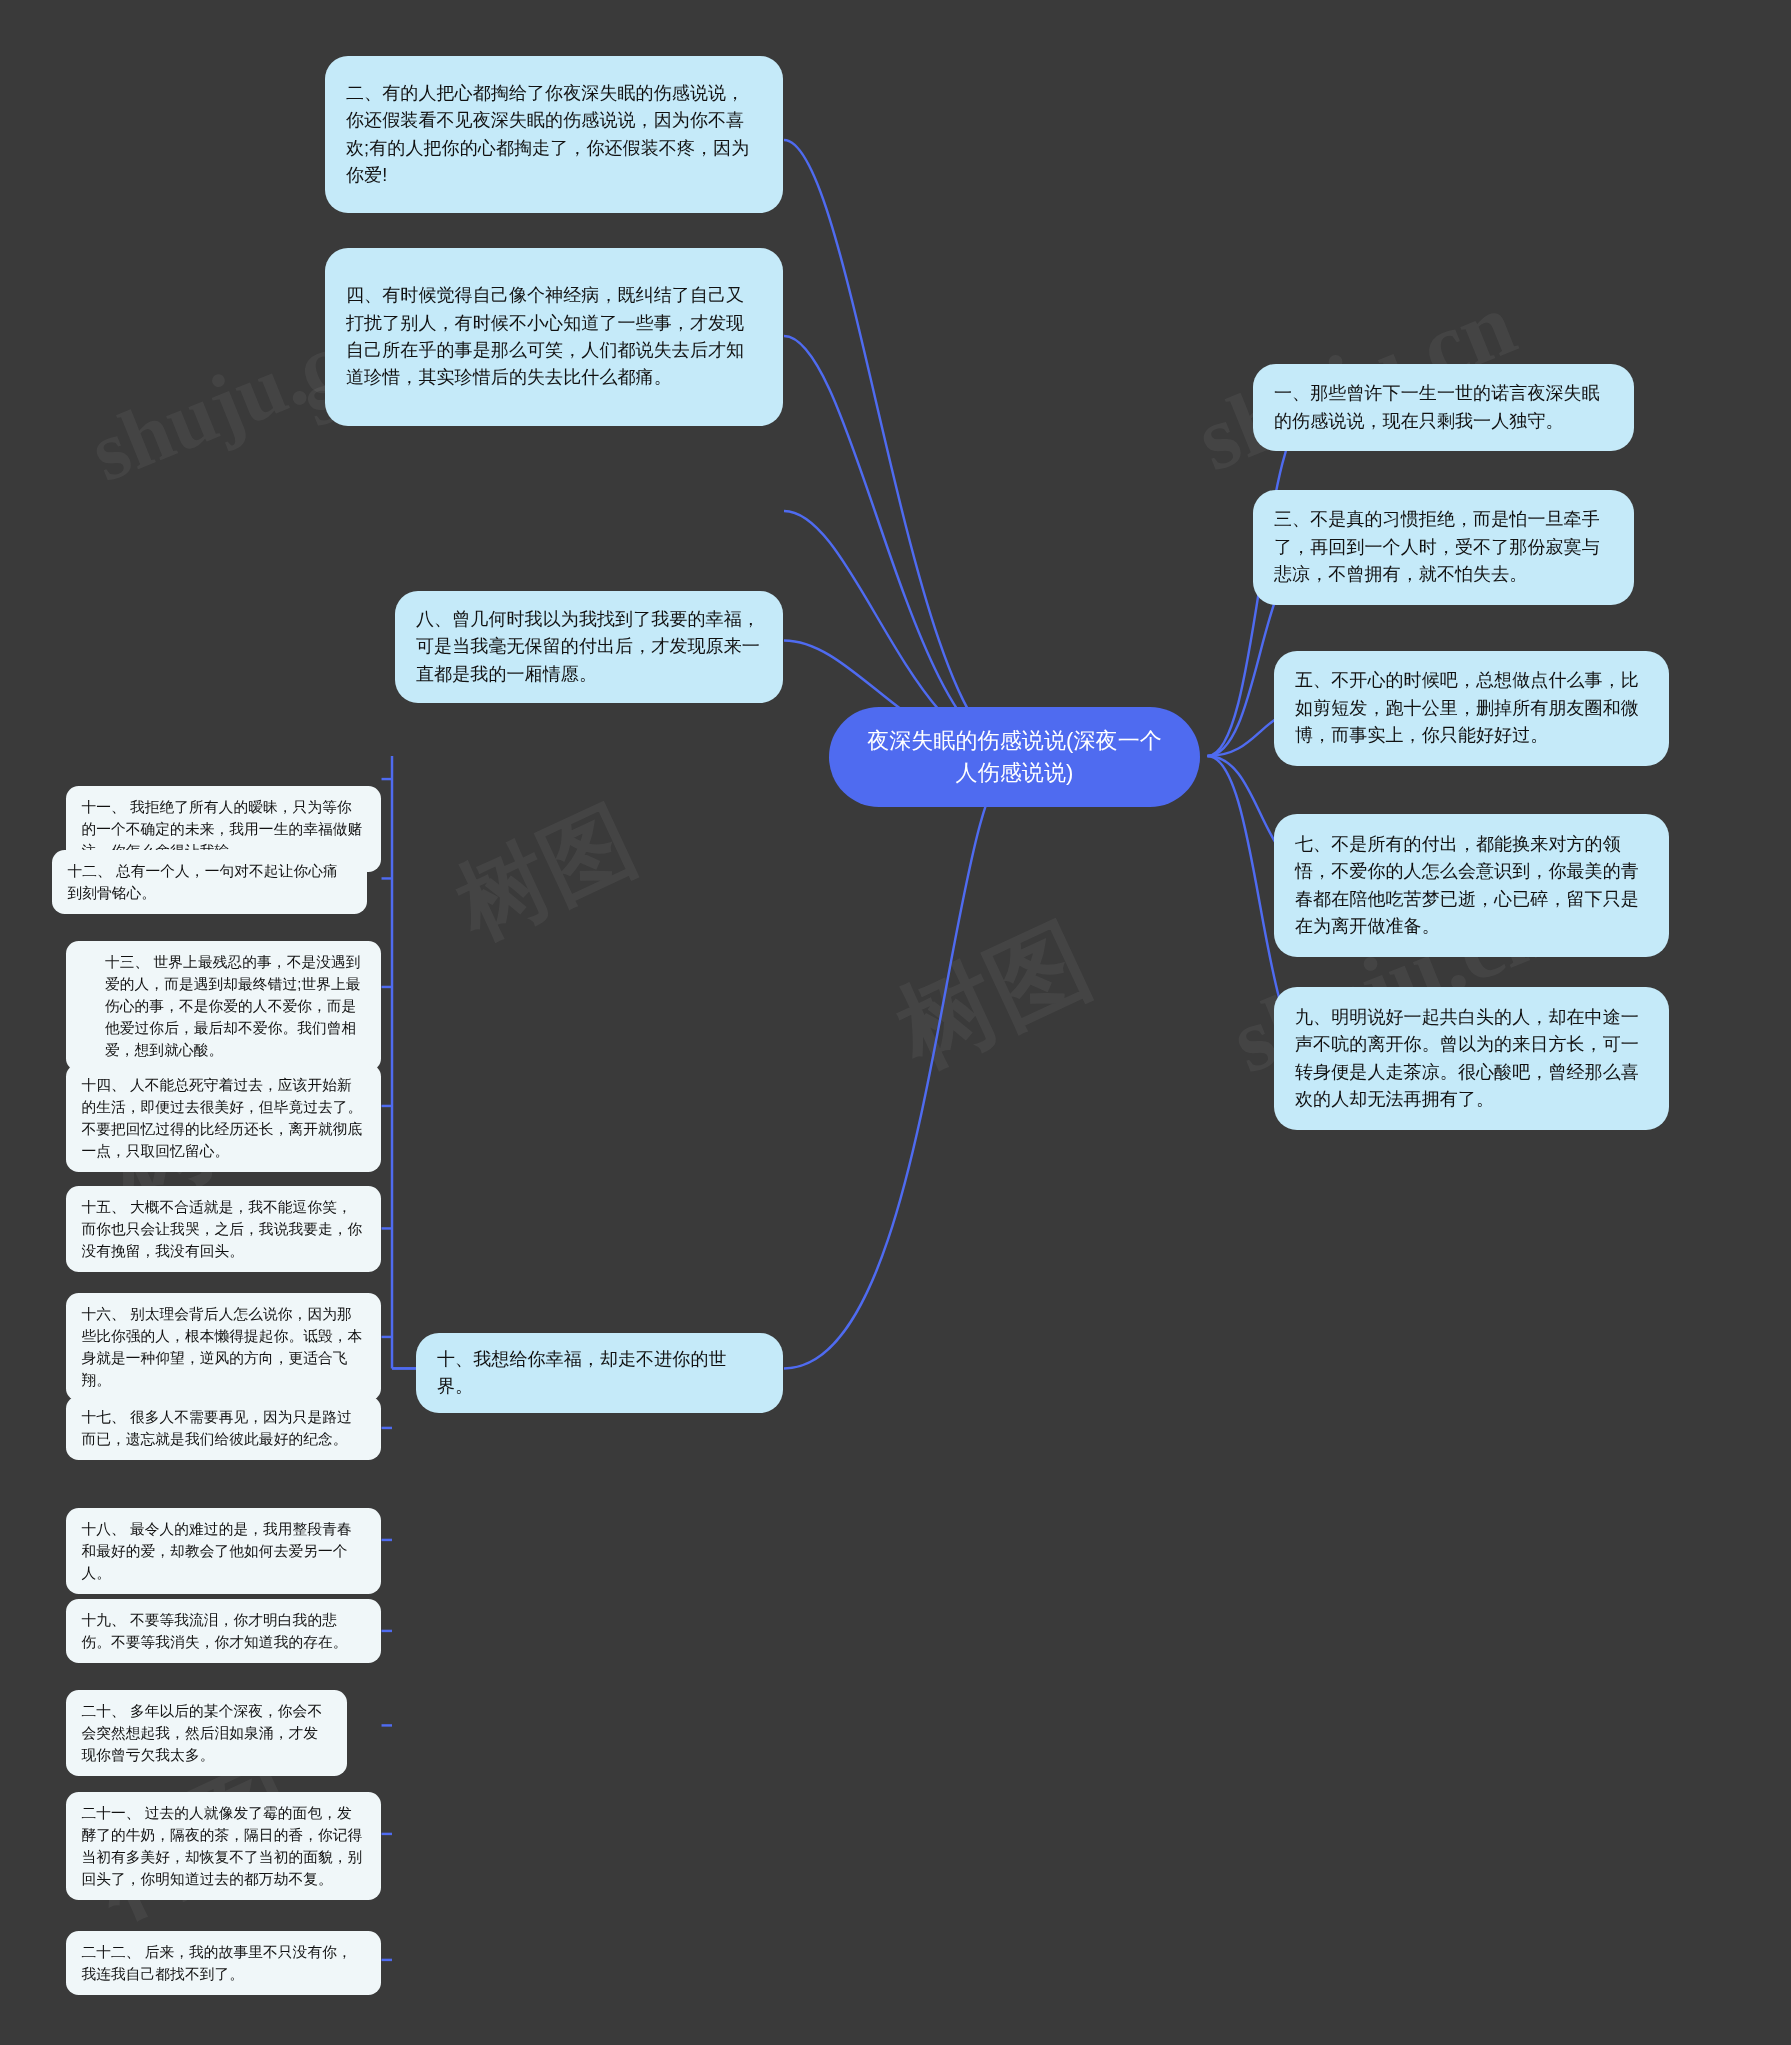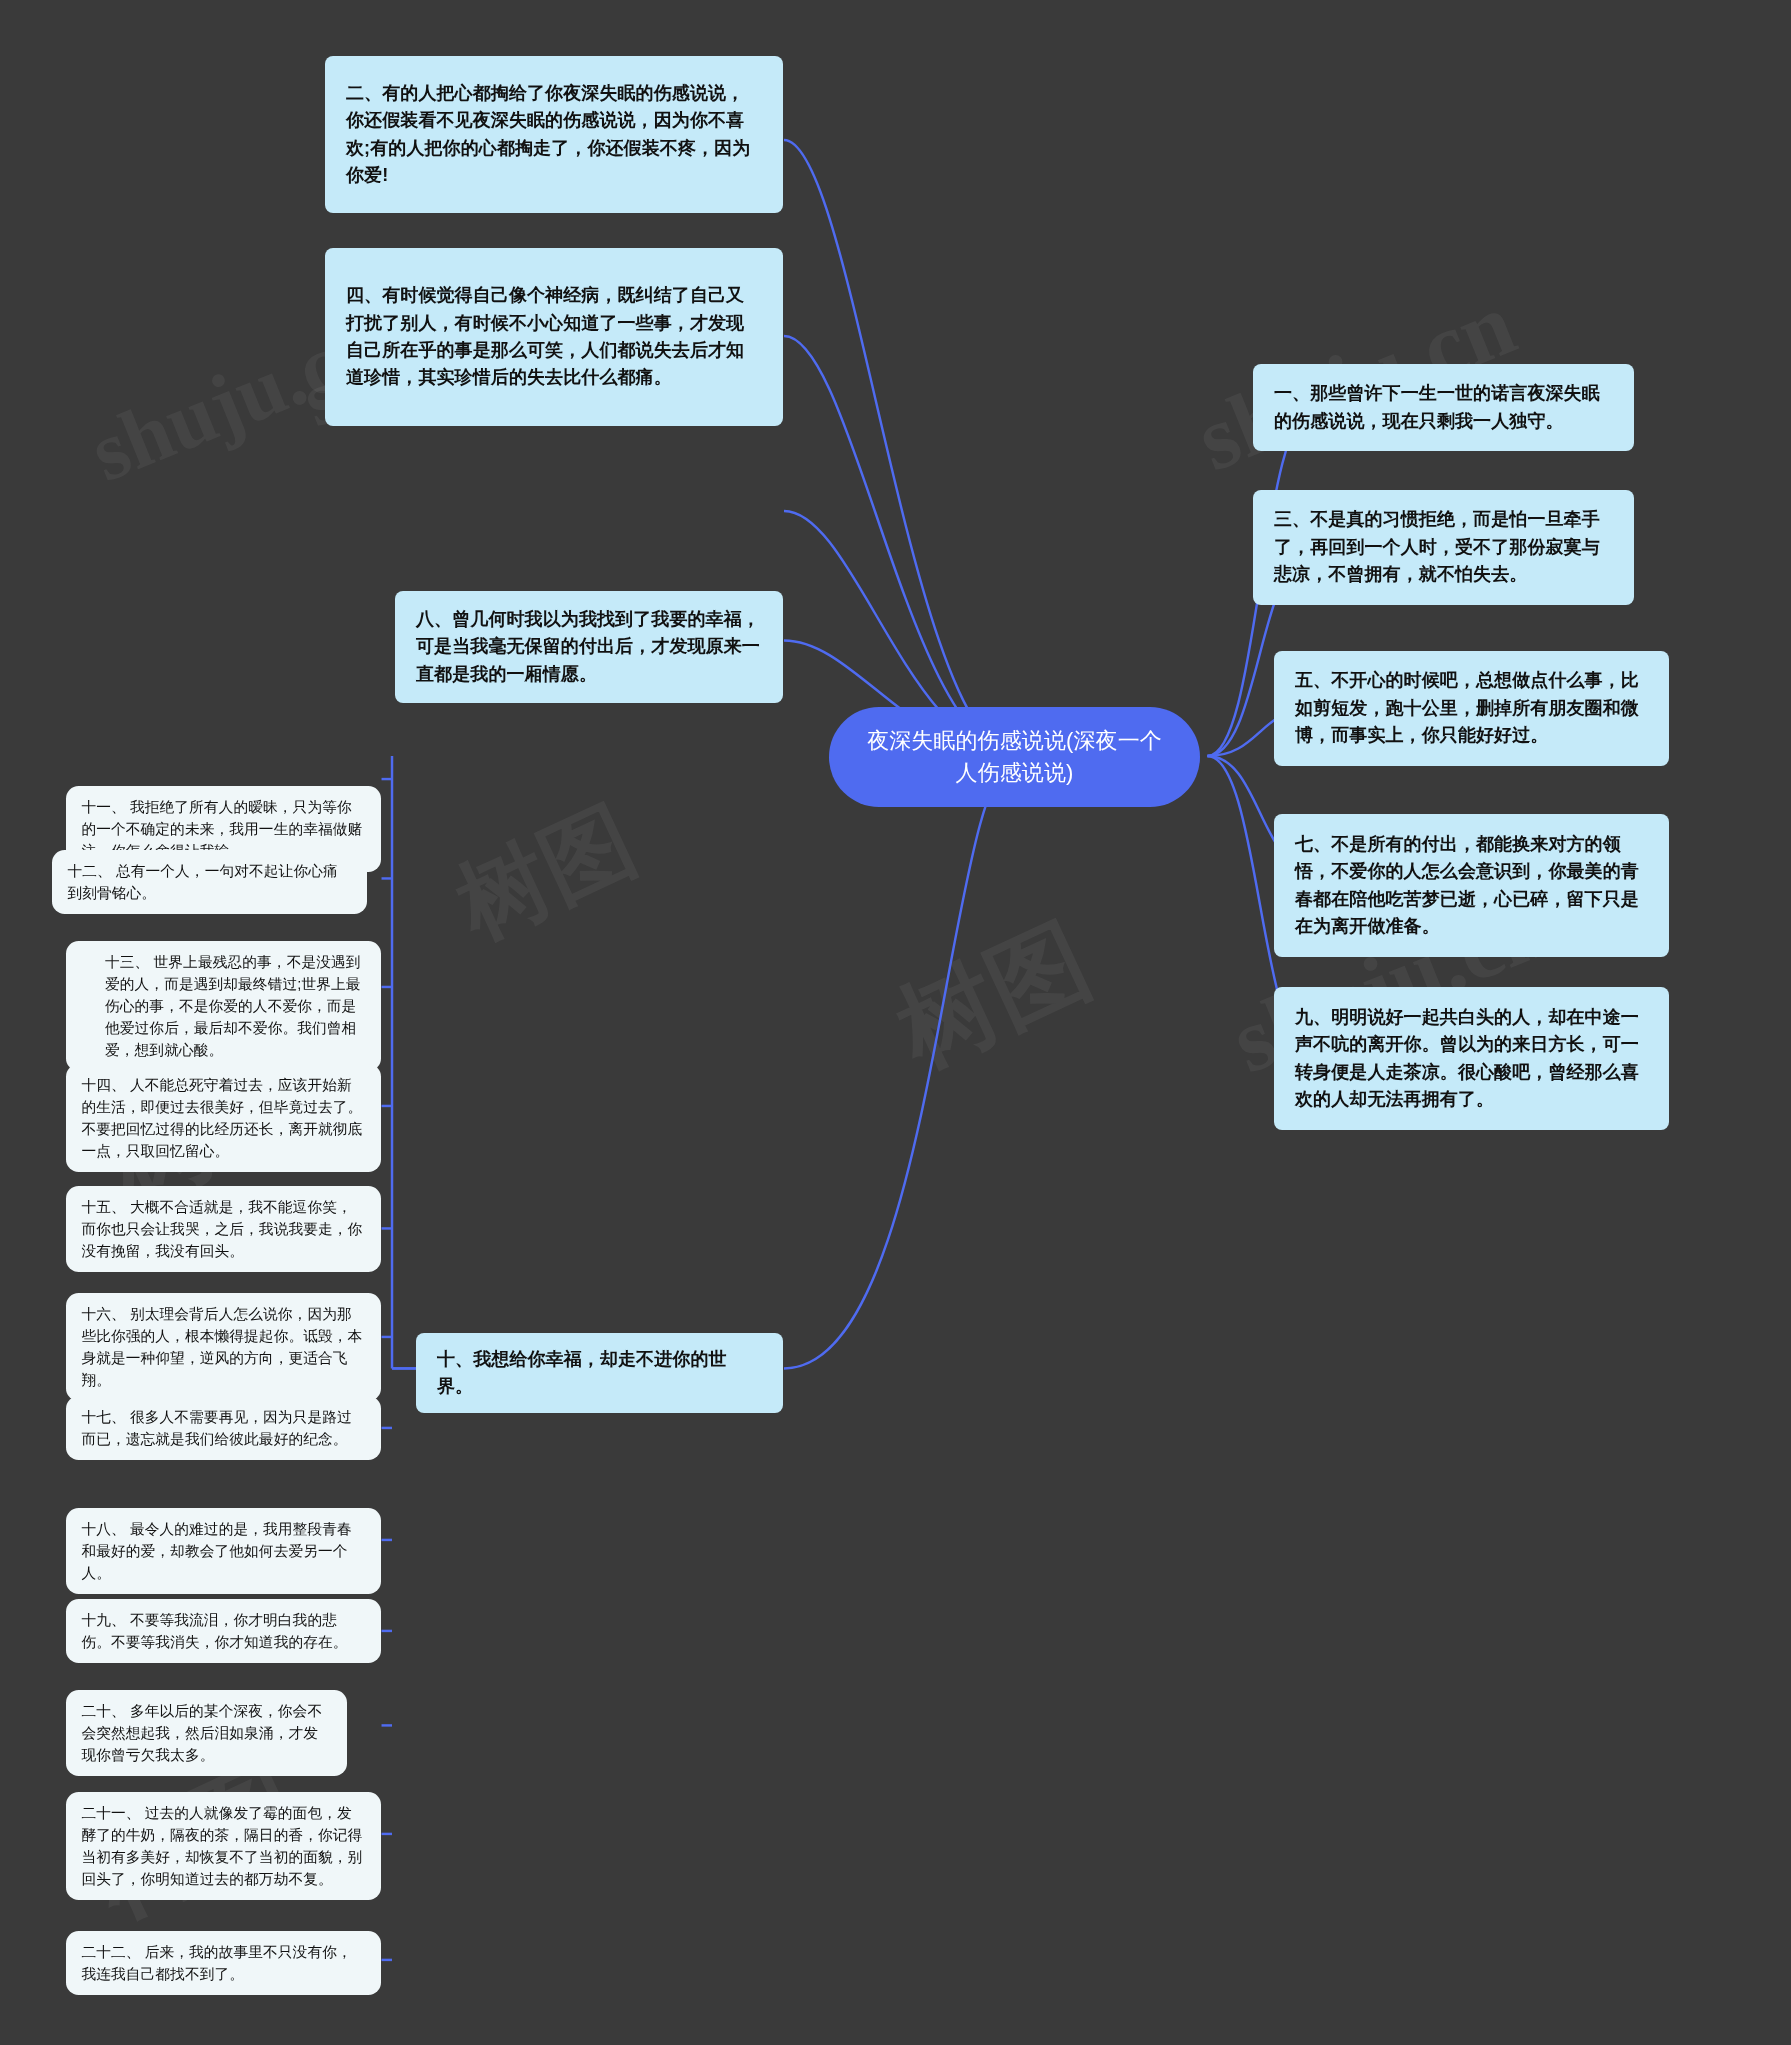--- a/index.html
+++ b/index.html
@@ -52,22 +52,21 @@
     text-align: center;
     justify-content: center;
     border-radius: 63px;
     padding: 18px 28px;
     line-height: 1.45;
   }
   .node-blue {
     background: #c5eaf9;
     color: #111111;
     font-size: 18px;
-    border-radius: 8px;
-    font-weight: bold;
+    border-radius: 23px;
   }
   .node-white {
     background: #f0f7f9;
     color: #111111;
     font-size: 14.7px;
     border-radius: 12.6px;
     padding: 9.8px 15.4px;
     line-height: 1.5;
   }
   .node-txt { display: block; width: 100%; }

